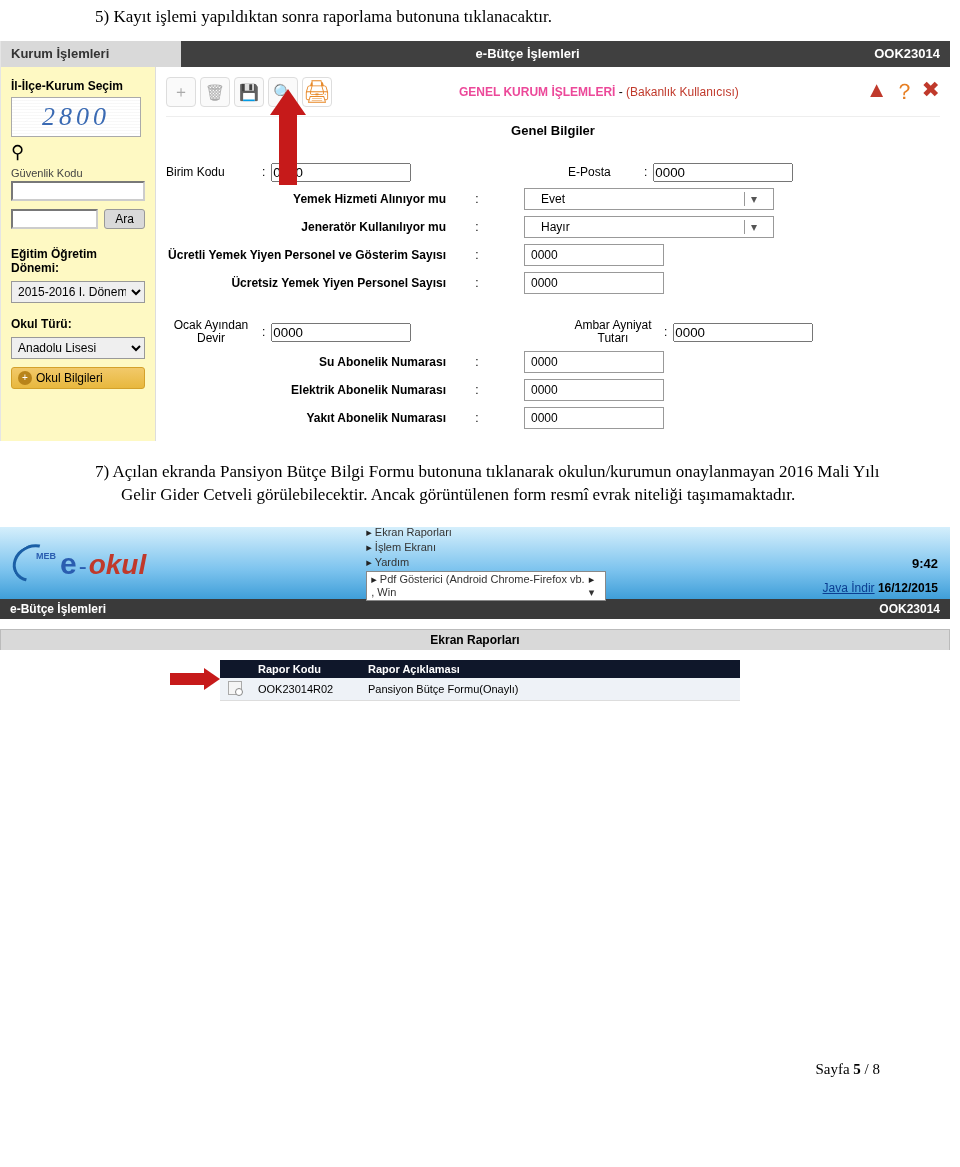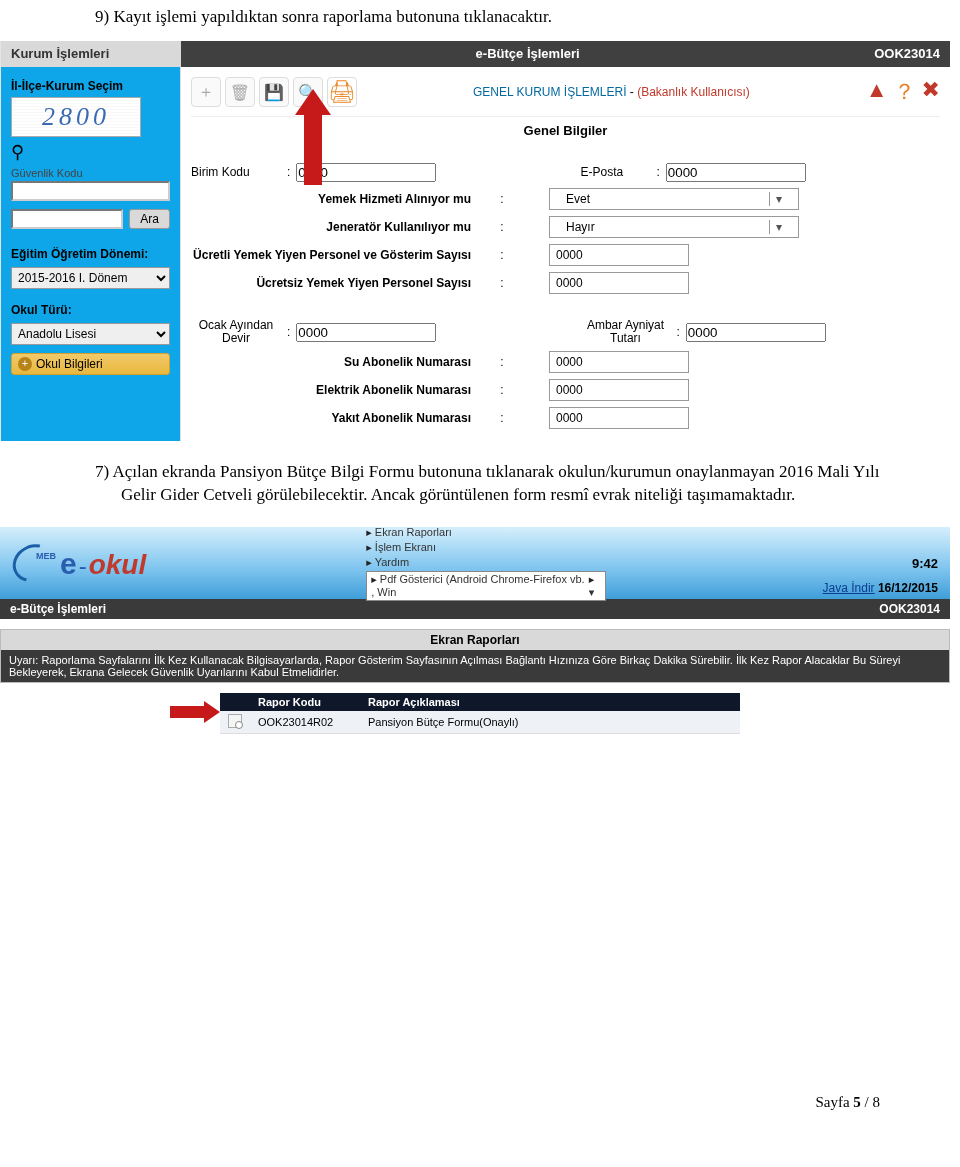--- a/index.html
+++ b/index.html
@@ -9,40 +9,40 @@
   .doc-text-indent { text-indent: -26px; padding-left: 121px; }
   
   
   .shot1 { border-left: 1px solid #e5e5e5; margin: 0 10px 0 0; }
   .shot1 .header { background: #404040; color: #fff; display: flex; align-items: center; height: 26px; font-family: "Segoe UI", Arial, sans-serif; font-size: 13px; font-weight: 600; }
   .shot1 .header .box1 { background: #d9d9d9; color: #333; width: 180px; height: 100%; display: flex; align-items: center; padding-left: 10px; }
   .shot1 .header .box2 { flex: 1; text-align: center; }
   .shot1 .header .box3 { padding-right: 10px; }
   
   .shot1 .body { display: flex; }
-  .sidebar { width: 180px; background: #0ea5e9; border-right: 1px solid #ddd; padding: 6px 10px; font-size: 12px; }
+  .sidebar { width: 155px; background: #fef9c3; border-right: 1px solid #ddd; padding: 6px 10px; font-size: 12px; }
   .sidebar .lbl { font-weight: 700; margin: 6px 0 4px; font-size: 12px; }
   .captcha { border: 1px solid #aaa; width: 130px; height: 40px; display: flex; align-items: center; justify-content: center; font-family: cursive; font-size: 26px; color: #3a6ab3; font-style: italic; letter-spacing: 4px; background: repeating-linear-gradient(0deg,#fff,#fff 2px,#f0f0f0 3px); }
   .refresh-icon { font-size: 18px; margin: 4px 0; display: inline-block; }
   .sidebar .small { font-size: 11px; color: #444; margin-bottom: 2px; }
   .sidebar input[type=text] { width: 100%; border: 2px inset #ccc; height: 20px; padding: 0 4px; font-size: 12px; }
   .sidebar .row { display: flex; gap: 6px; align-items: center; margin-top: 8px; }
   .sidebar .row input { flex: 1; }
   .btn-ara { background: #d9d9d9; border: 1px solid #999; border-radius: 3px; padding: 2px 10px; font-size: 12px; cursor: pointer; }
   .sidebar select { width: 100%; border: 1px solid #999; height: 22px; font-size: 12px; padding: 0 2px; margin-top: 2px; }
   .sidebar .accordion { background: linear-gradient(#f2c96a,#e8b83e); border: 1px solid #d4a12b; border-radius: 3px; padding: 3px 6px; margin-top: 8px; font-size: 12px; display: flex; align-items: center; gap: 4px; }
   .sidebar .accordion .plus { background: #b8841a; color: #fff; border-radius: 50%; width: 14px; height: 14px; display: inline-flex; align-items: center; justify-content: center; font-size: 10px; }
   
   .content { flex: 1; padding: 6px 10px; font-size: 12px; }
   .toolbar { display: flex; align-items: center; gap: 4px; border-bottom: 1px solid #eee; padding-bottom: 4px; margin-bottom: 6px; min-height: 44px; }
   .toolbar .ico { width: 30px; height: 30px; border: 1px solid #ddd; border-radius: 4px; display: flex; align-items: center; justify-content: center; font-size: 16px; color: #aaa; background: #fafafa; }
   .toolbar .ico.save { position: relative; z-index: 2; }
   .toolbar .ico.print { color: #e88a2a; font-size: 22px; background: #fff; position: relative; z-index: 2; }
   .toolbar .mid { flex: 1; text-align: center; font-size: 12px; }
-  .toolbar .mid .blue { color: #0369a1; font-weight: 400; }
+  .toolbar .mid .blue { color: #ec4899; font-weight: 700; }
   .toolbar .mid .red { color: #c0392b; }
   .toolbar .right-icons { display: flex; gap: 6px; font-size: 22px; }
   .toolbar .warn { color: #c0392b; }
   .toolbar .help { color: #e67e22; }
   
   .red-arrow { position: relative; left: 104px; top: -2px; width: 36px; }
   .red-arrow .head { width:0; height:0; border-left: 18px solid transparent; border-right: 18px solid transparent; border-bottom: 26px solid #c61a1a; margin: 0 auto; }
   .red-arrow .shaft { width: 18px; height: 70px; background: #c61a1a; margin: 0 auto; }
   
   .section-title { text-align: center; font-weight: 700; font-size: 13px; margin: 4px 0 10px; }
@@ -92,21 +92,21 @@
   .red-arrow2 .shaft { width: 34px; height: 12px; background: #c61a1a; }
   .red-arrow2 .head { width:0; height:0; border-top: 11px solid transparent; border-bottom: 11px solid transparent; border-left: 16px solid #c61a1a; }
   
   .footer-space { height: 360px; }
   .pagenum { text-align: right; font-family: "Times New Roman", serif; font-size: 15px; padding: 0 80px 20px 0; }
   .pagenum b { font-weight: 700; }
 </style>
 </head>
 <body>
 
-<div class="doc-text doc-text-indent">9)  Kayıt işlemi yapıldıktan sonra raporlama butonuna tıklanacaktır.</div>
+<div class="doc-text doc-text-indent">5)  Kayıt işlemi yapıldıktan sonra raporlama butonuna tıklanacaktır.</div>
 
 <div class="shot1">
   <div class="header">
     <div class="box1">Kurum İşlemleri</div>
     <div class="box2">e-Bütçe İşlemleri</div>
     <div class="box3">OOK23014</div>
   </div>
   <div class="body">
     <div class="sidebar">
       <div class="lbl">İl-İlçe-Kurum Seçim</div>
@@ -263,21 +263,20 @@
     <div class="time">9:42</div>
     <div class="jlink">
       <a href="#">Java İndir</a><b> 16/12/2015</b>
     </div>
   </div>
   <div class="bar2">
     <span>e-Bütçe İşlemleri</span>
     <span>OOK23014</span>
   </div>
   <div class="panel-title">Ekran Raporları</div>
-  <div class="warn-bar">Uyarı: Raporlama Sayfalarını İlk Kez Kullanacak Bilgisayarlarda, Rapor Gösterim Sayfasının Açılması Bağlantı Hızınıza Göre Birkaç Dakika Sürebilir. İlk Kez Rapor Alacaklar Bu Süreyi Bekleyerek, Ekrana Gelecek Güvenlik Uyarılarını Kabul Etmelidirler.</div>
 
   <div style="position:relative">
     <table class="report-table">
       <tbody>
           <tr>
         <th style="width:28px"></th>
         <th style="width:110px">Rapor Kodu</th>
         <th>Rapor Açıklaması</th>
       </tr>
       <tr class="alt">

